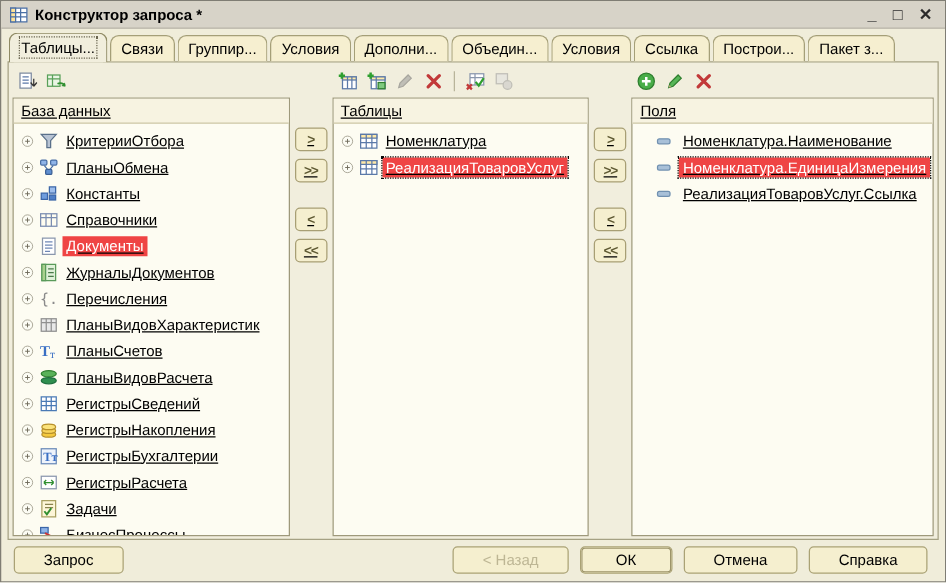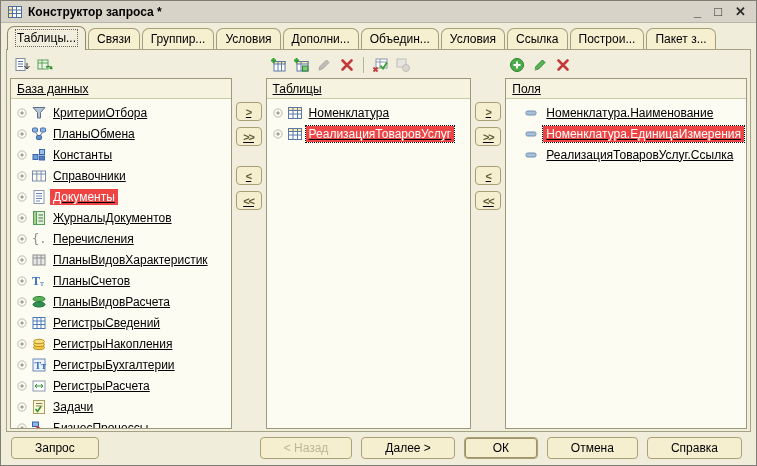--- a/index.html
+++ b/index.html
@@ -542,20 +542,19 @@
           </div>
       </div>
     </div>
 
   </div>
 
   <div class="footer">
     <span class="btn">Запрос</span>
     <span class="rightbtns">
       <span class="btn disabled">&lt; Назад</span>
-      <span class="btn">Далее &gt;</span>
       <span class="btn default">ОК</span>
       <span class="btn">Отмена</span>
       <span class="btn">Справка</span>
     </span>
   </div>
 
 </div>
 
 </body></html>

